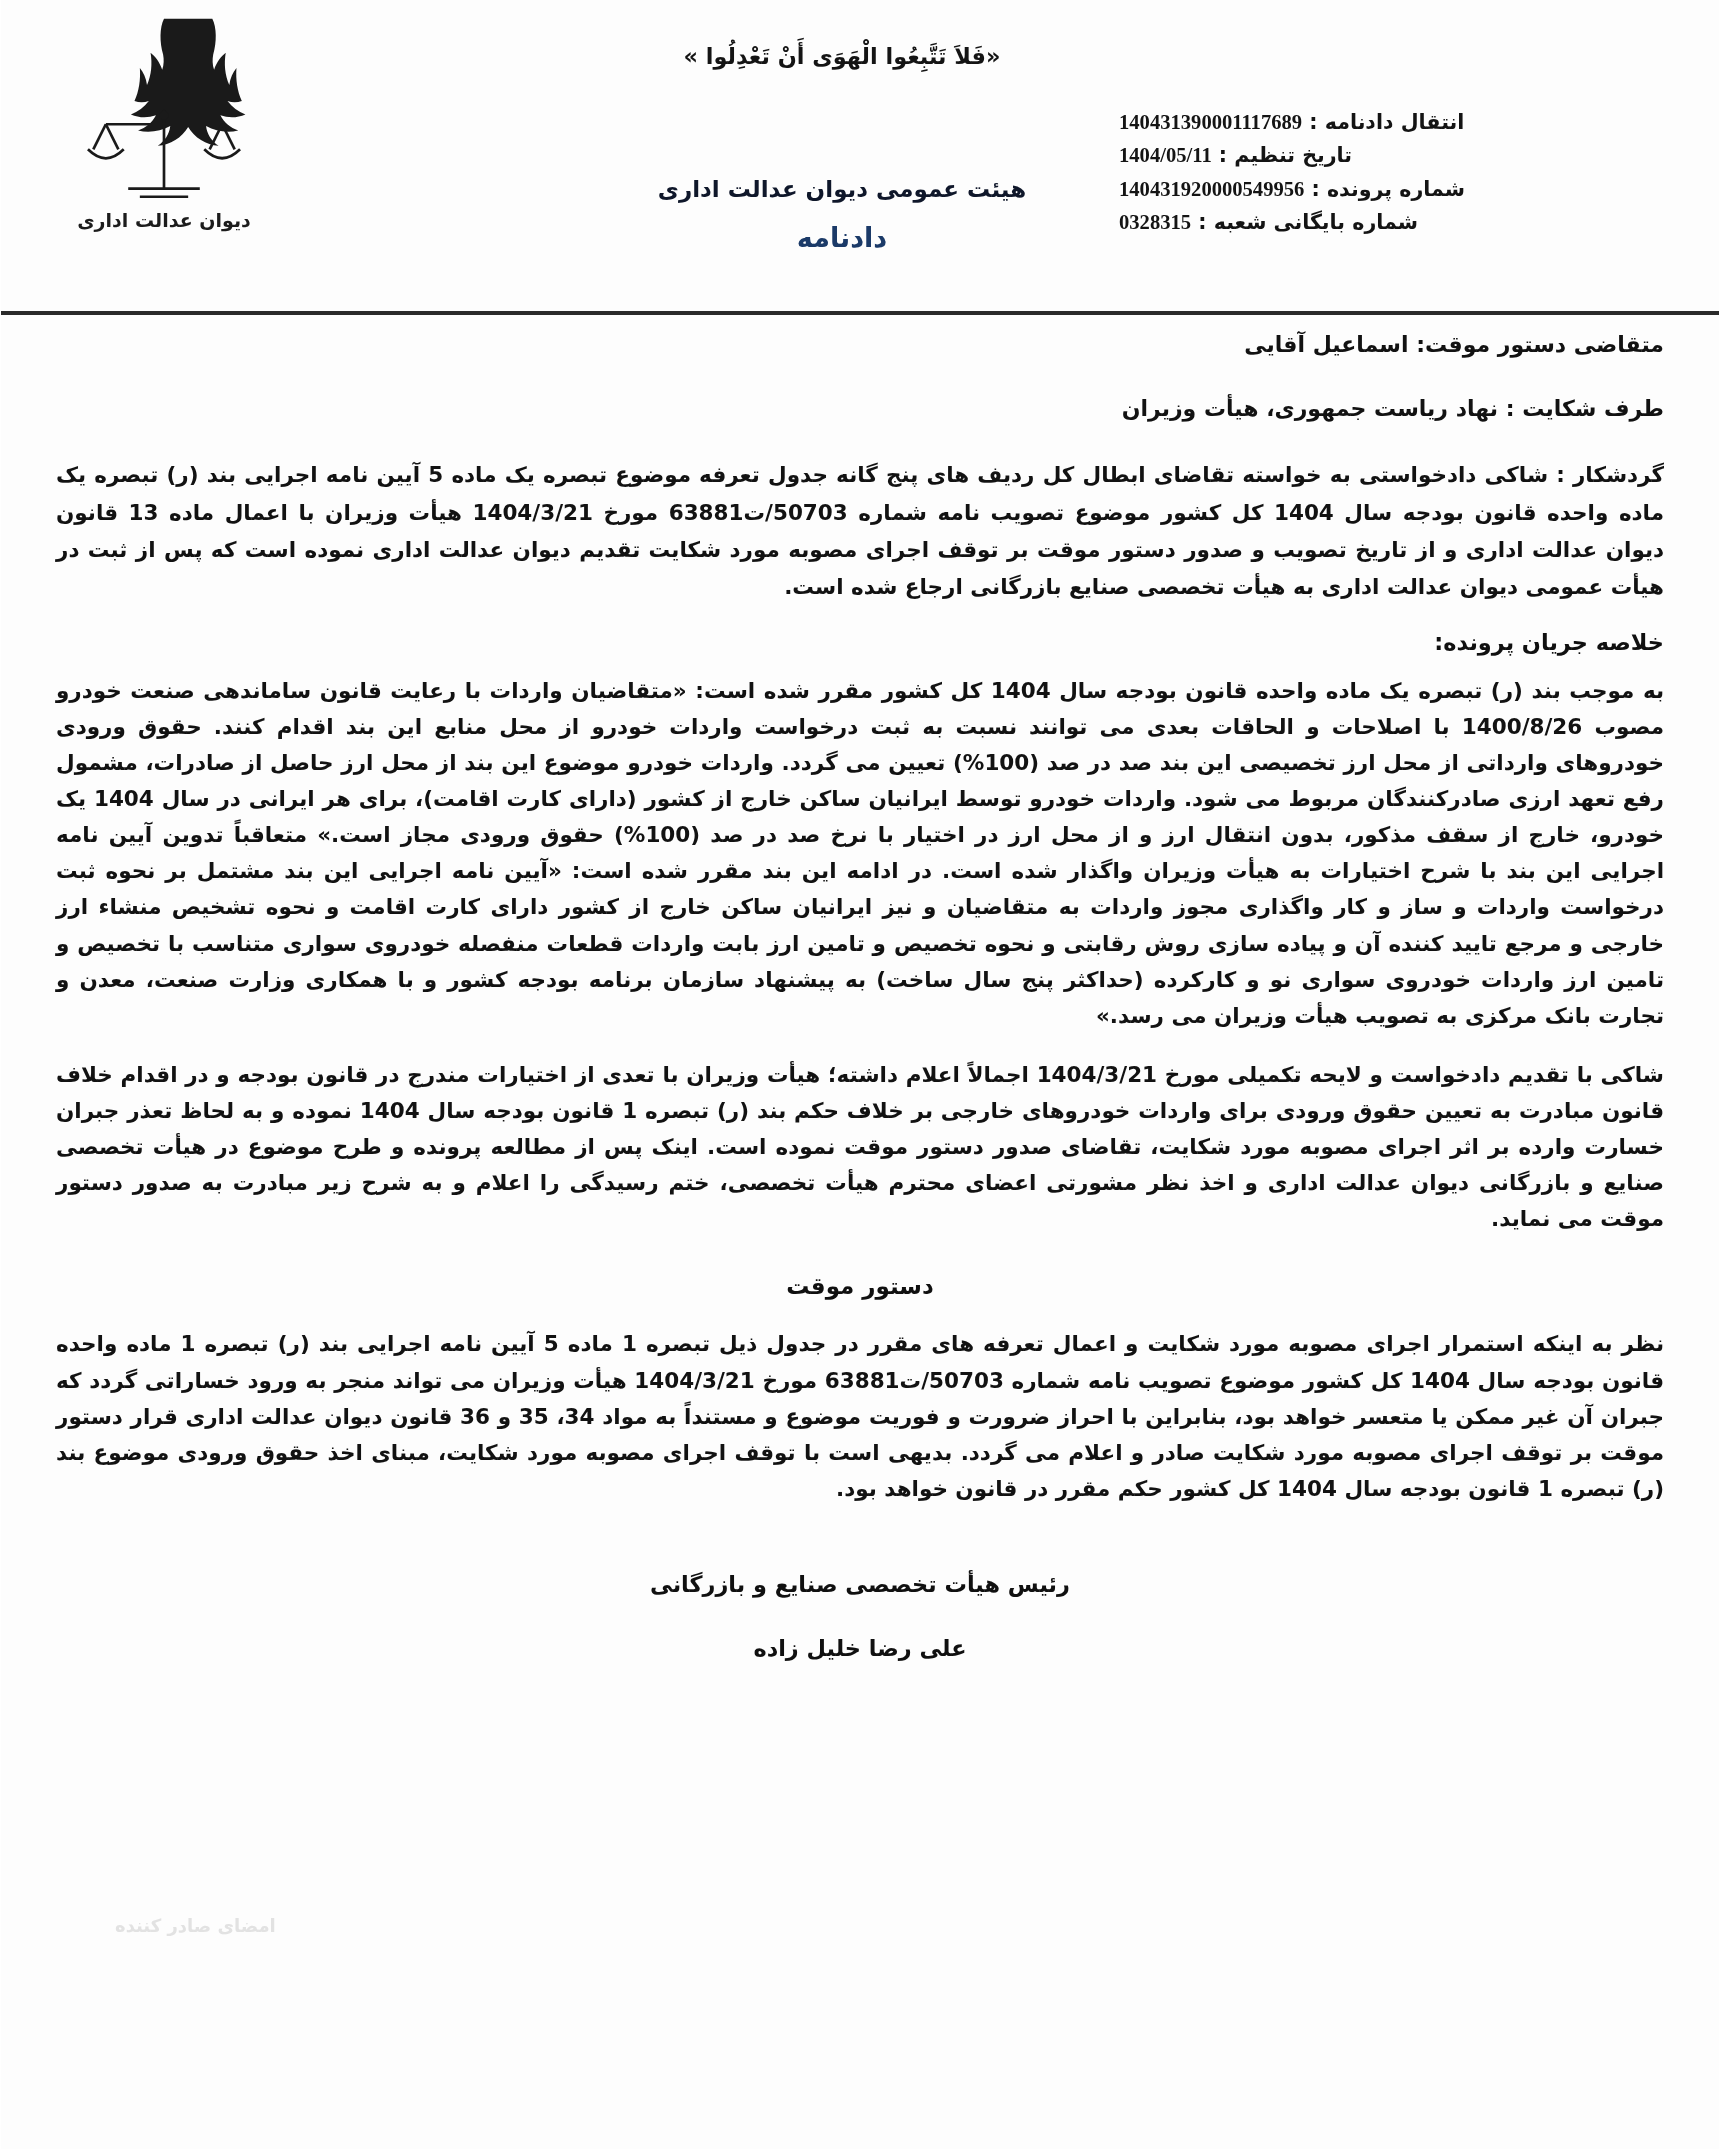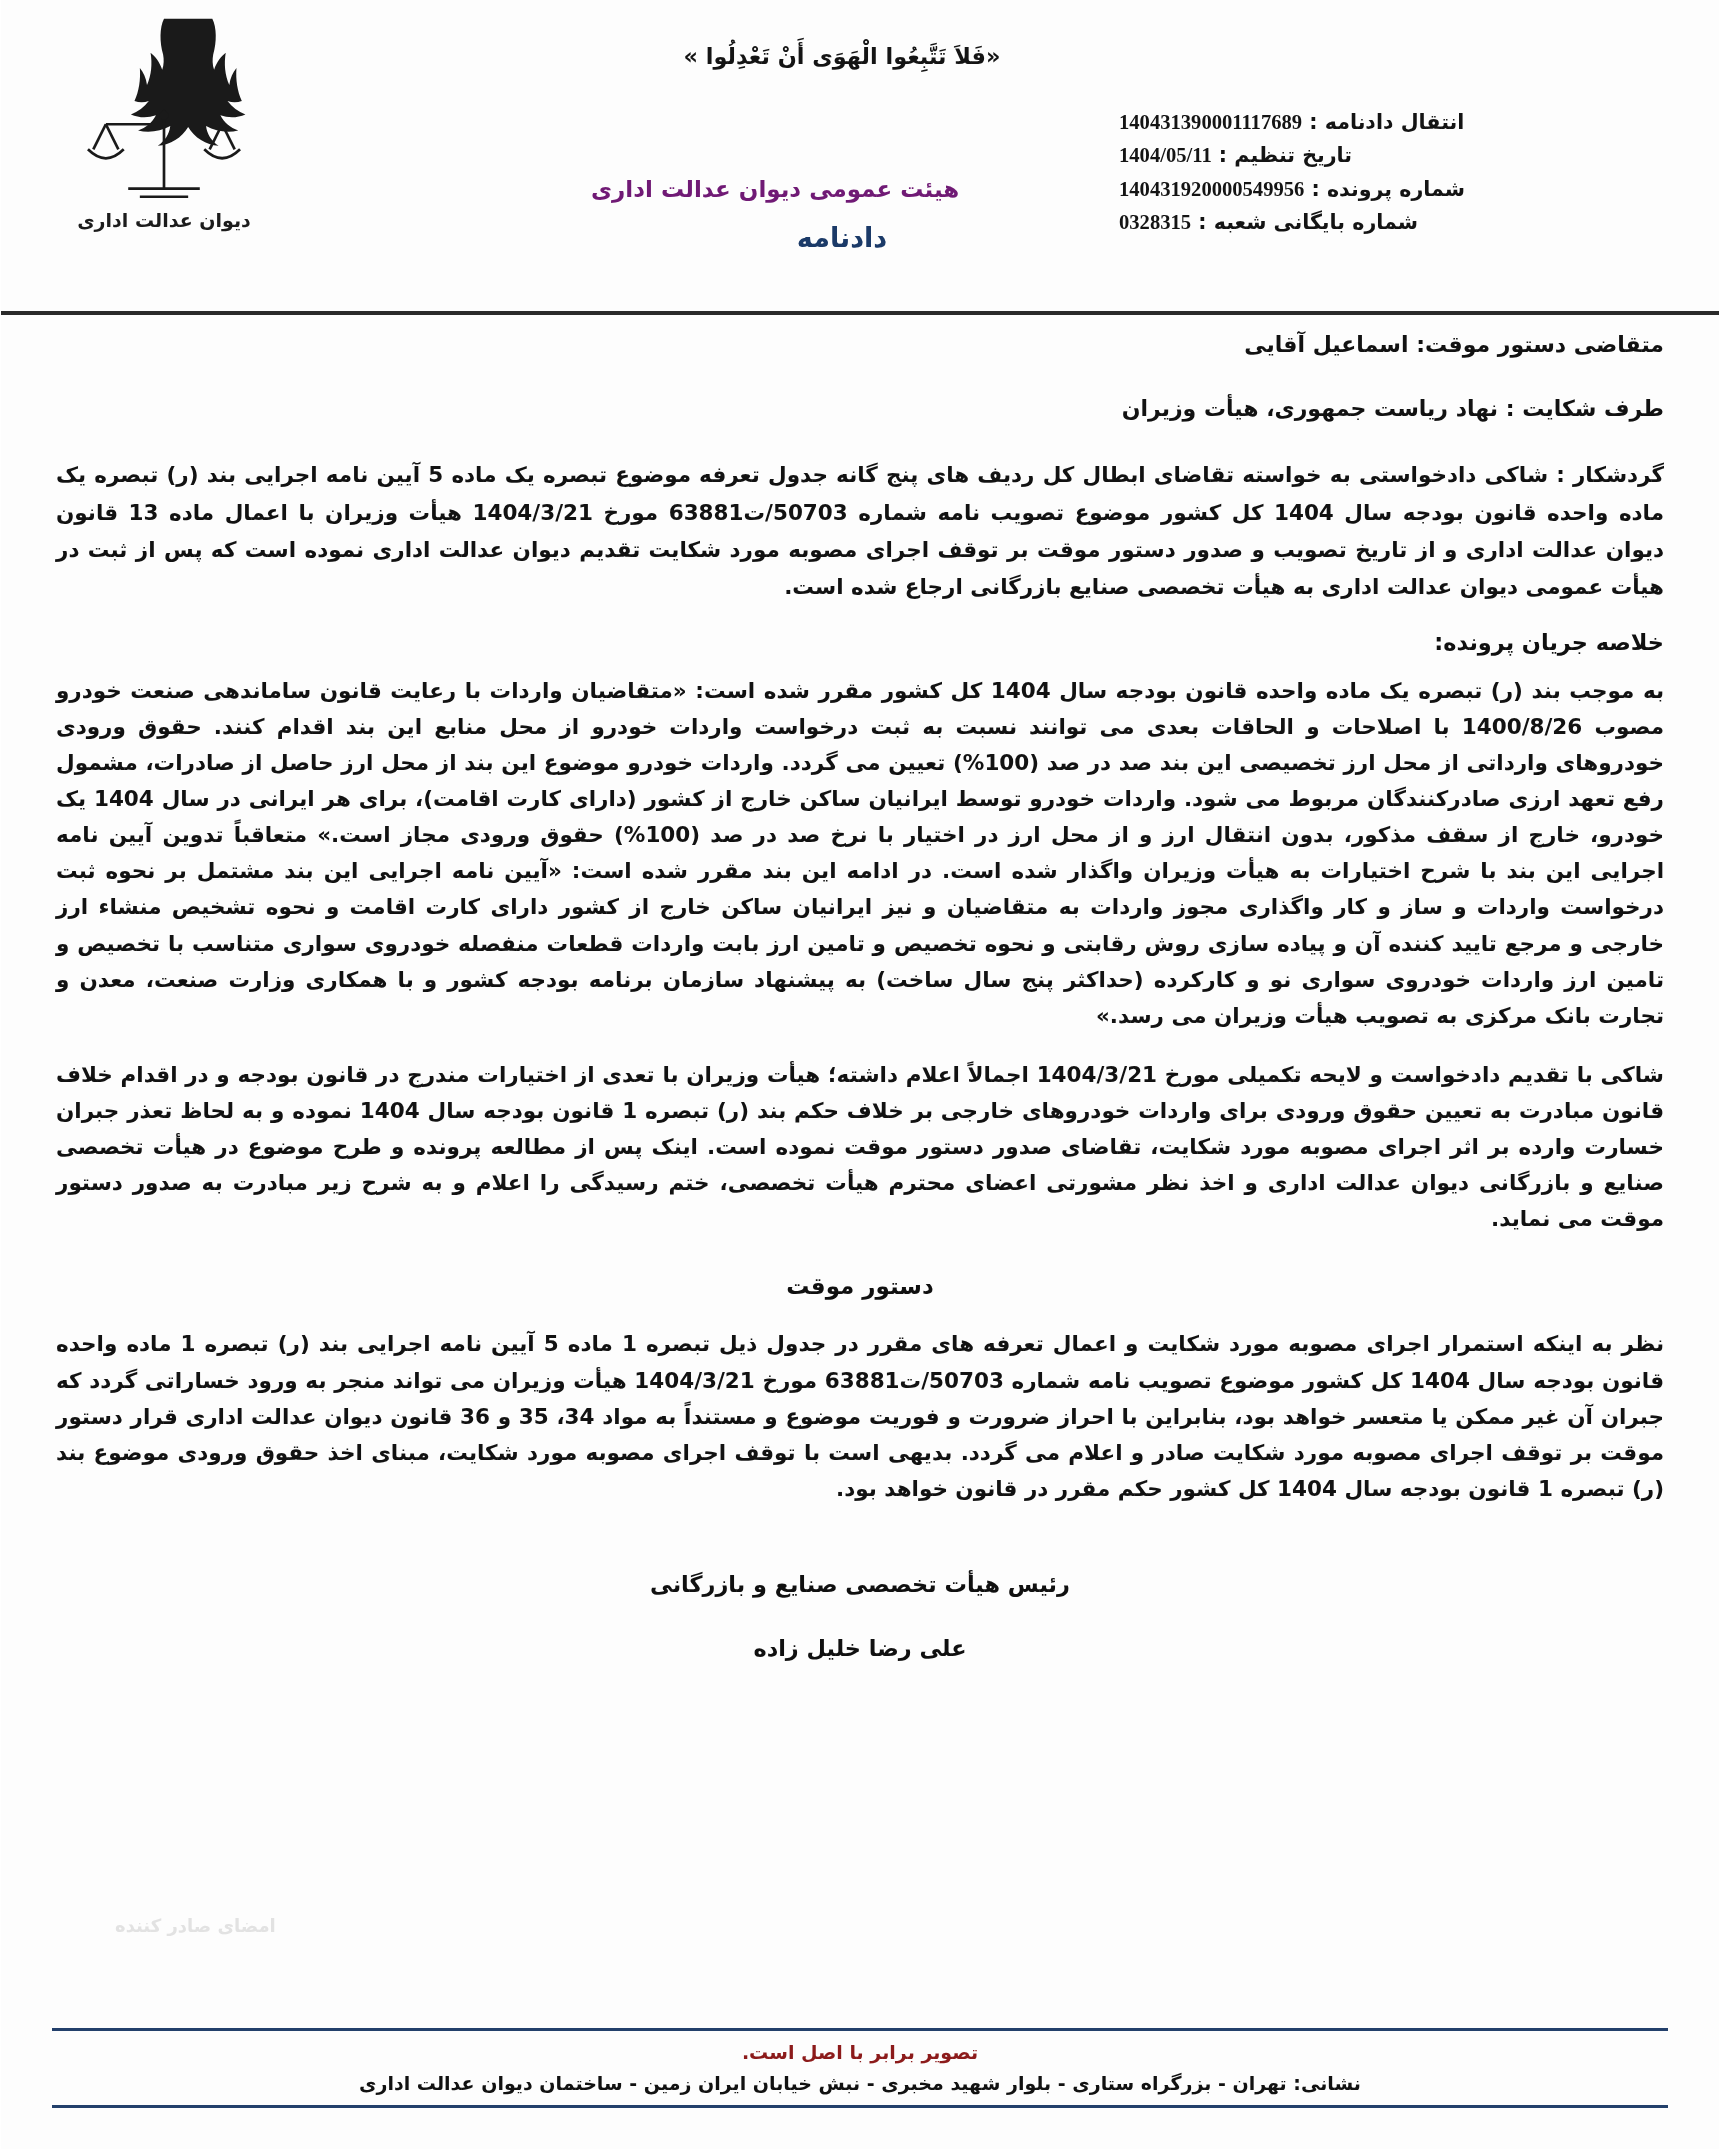--- a/index.html
+++ b/index.html
@@ -64,24 +64,24 @@
     font-weight: bold;
     color: #141414;
     direction: rtl;
   }
 
   .court-name {
     position: absolute;
     top: 176px;
     right: 627px;
     width: 502px;
-    text-align: left;
+    text-align: center;
     font-size: 23px;
     font-weight: bold;
-    color: #701a75;
+    color: #0f172a;
   }
   .doc-title {
     position: absolute;
     top: 222px;
     right: 627px;
     width: 502px;
     text-align: center;
     font-size: 27px;
     font-weight: bold;
     color: #1b3a68;
@@ -281,21 +281,15 @@
     <div class="sig-gap"></div>
 
     <p class="sig-line">رئیس هیأت تخصصی صنایع و بازرگانی</p>
     <div style="height:38px"></div>
     <p class="sig-line">علی رضا خلیل زاده</p>
 
   </div>
 
   <div class="watermark-sign">امضای صادر کننده</div>
 
-  <div class="footer">
-    <div class="footer-rule-top"></div>
-    <div class="footer-note">تصویر برابر با اصل است.</div>
-    <div class="footer-address">نشانی:  تهران - بزرگراه ستاری - بلوار شهید مخبری - نبش خیابان ایران زمین - ساختمان دیوان عدالت اداری</div>
-    <div class="footer-rule-bottom"></div>
-  </div>
 
 </div>
 
 
 </body></html>

